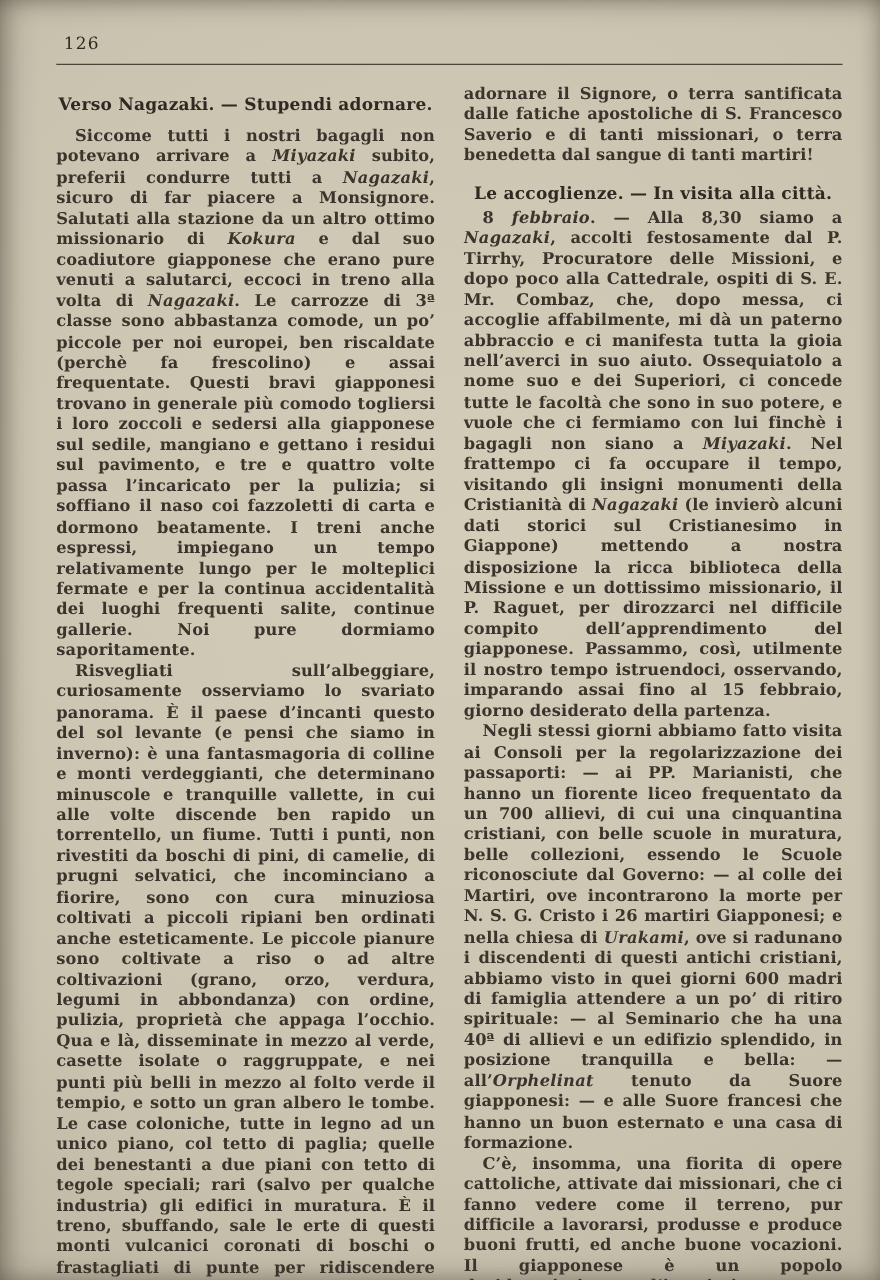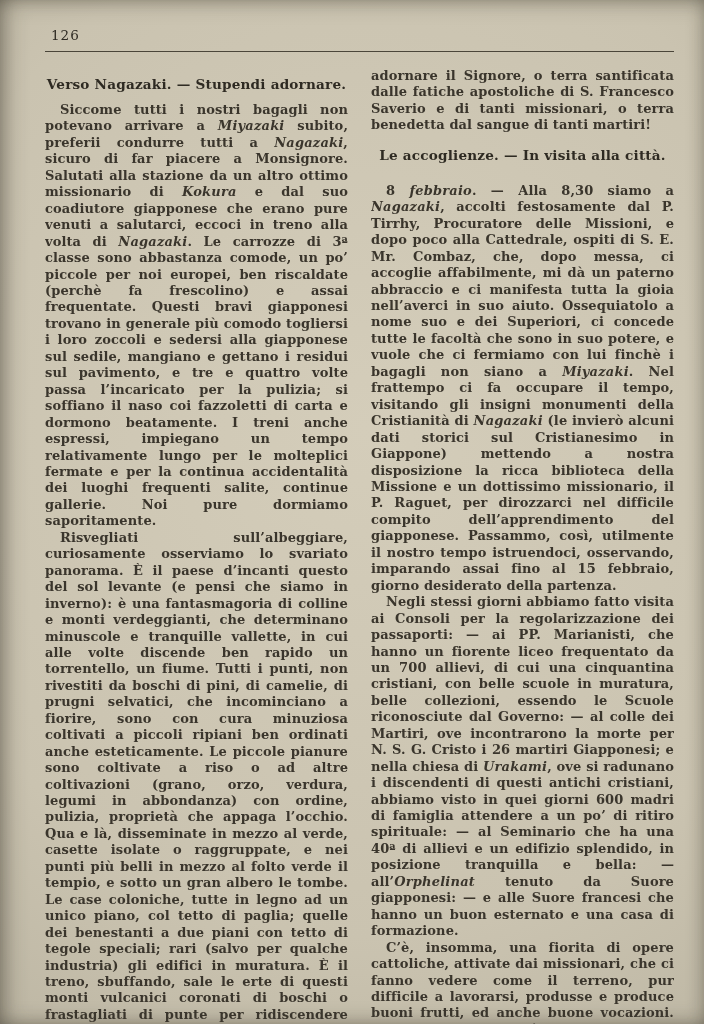--- a/index.html
+++ b/index.html
@@ -71,21 +71,21 @@
     overflow: hidden;
   }
   .heading {
     font-size: 13.6px;
     font-weight: bold;
     text-align: center;
     letter-spacing: .2px;
     color: var(--ink-strong);
     margin: 8px 0 10px 0;
   }
-  .col-right .heading { margin: 13px 0 20px 0; }
+  .col-right .heading { margin: 13px 0 4px 0; }
   p.para {
     font-size: 13px;
     line-height: 16.45px;
     text-align: justify;
     text-indent: 15px;
     letter-spacing: .1px;
     color: var(--ink);
     font-weight: bold;
   }
   p.para.no-indent { text-indent: 0; }

